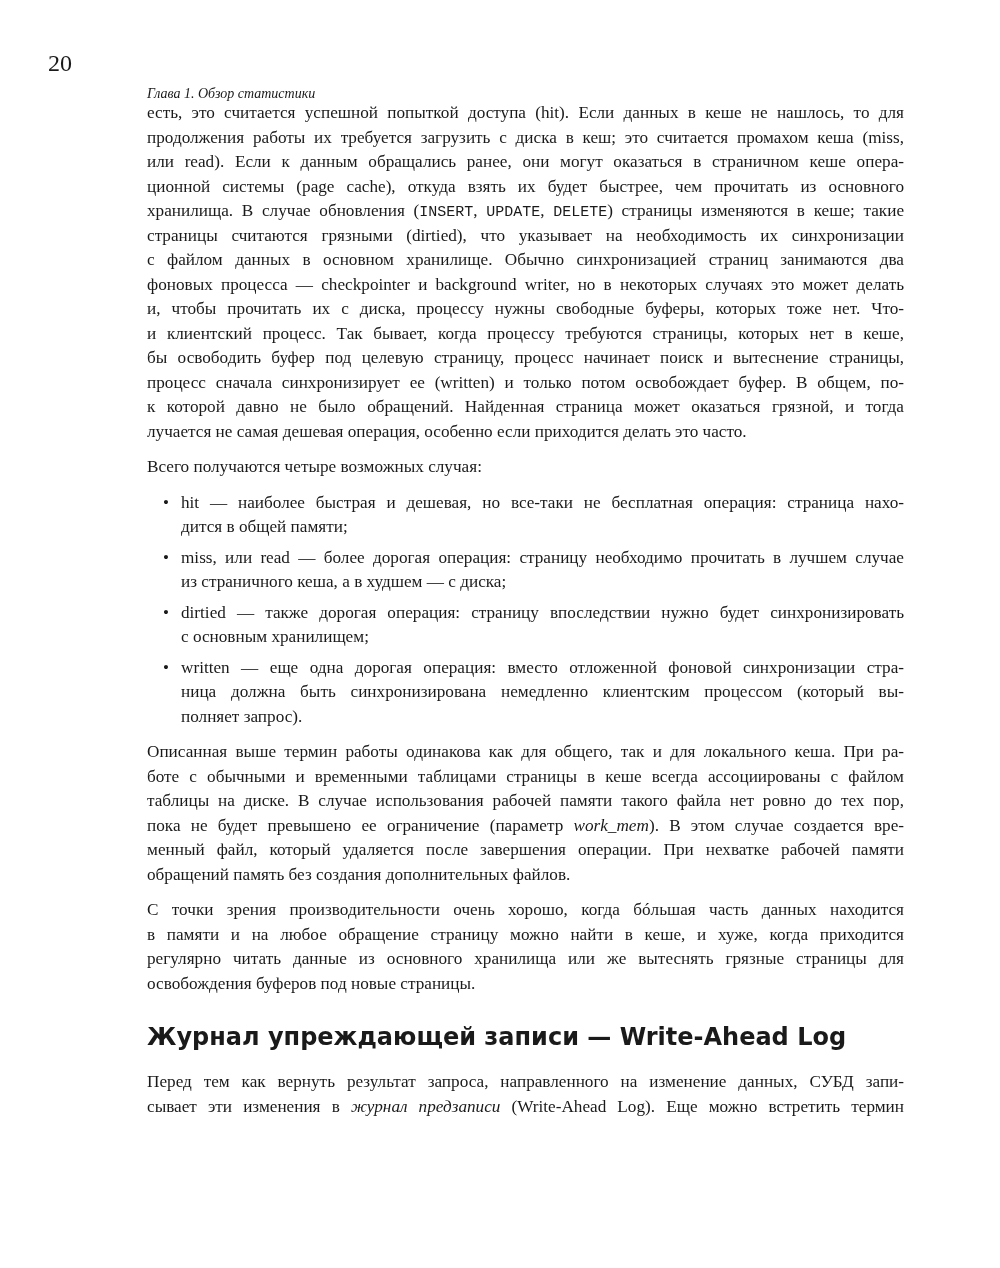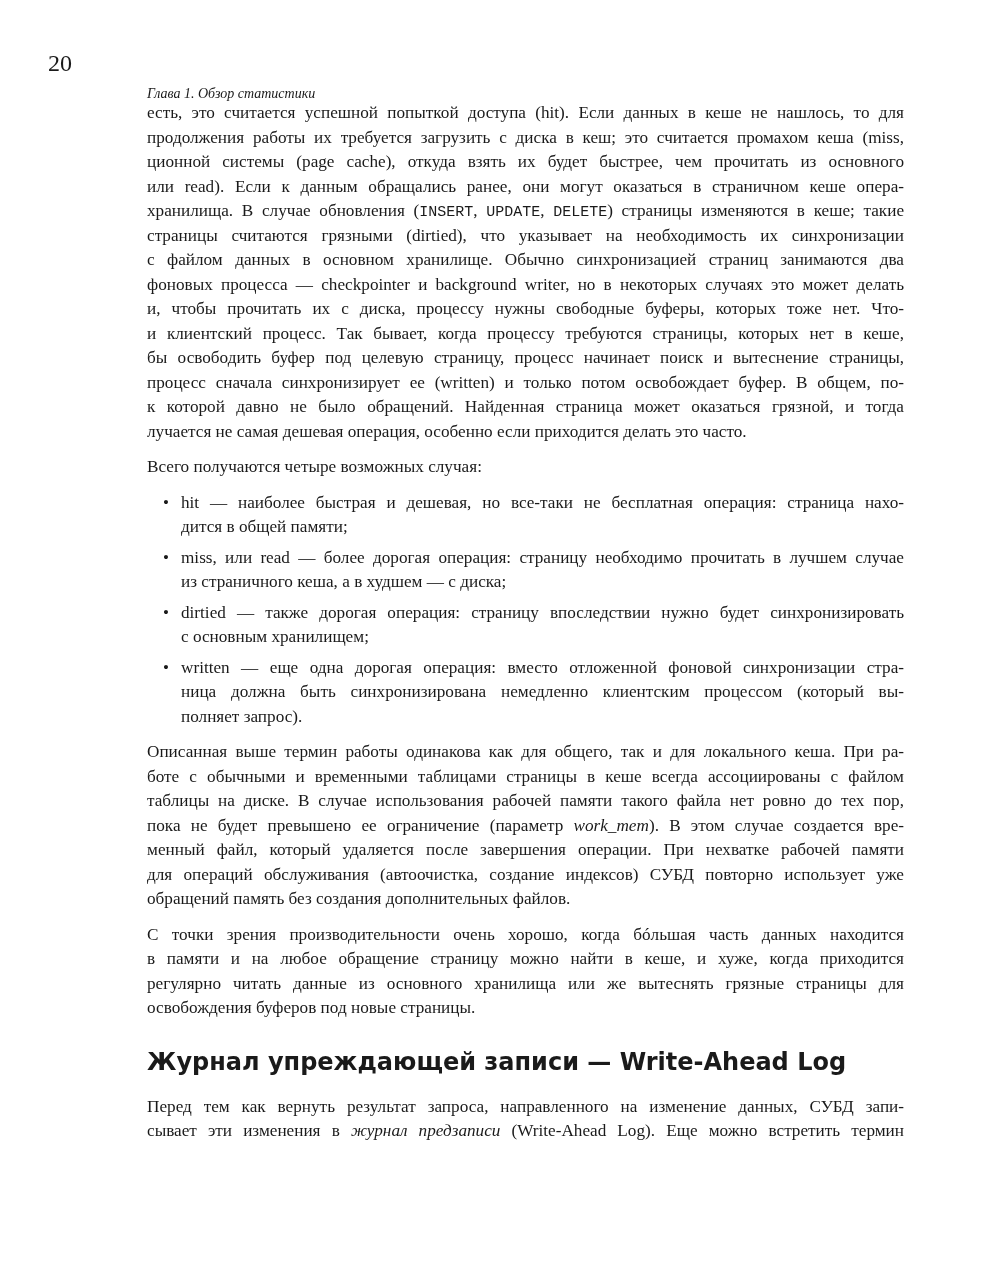--- a/index.html
+++ b/index.html
@@ -24,22 +24,22 @@
 <body>
 
 <div class="page-number">20</div>
 <div class="running-header">Глава 1.  Обзор статистики</div>
 
 <div class="body">
 
   <div class="para">
     <div class="line">есть, это считается успешной попыткой доступа (hit). Если данных в кеше не нашлось, то для</div>
     <div class="line">продолжения работы их требуется загрузить с диска в кеш; это считается промахом кеша (miss,</div>
+    <div class="line">или read). Если к данным обращались ранее, они могут оказаться в страничном кеше опера-</div>
     <div class="line">ционной системы (page cache), откуда взять их будет быстрее, чем прочитать из основного</div>
-    <div class="line">или read). Если к данным обращались ранее, они могут оказаться в страничном кеше опера-</div>
     <div class="line"><span>хранилища. В случае обновления (</span><span class="mono">INSERT</span><span>, </span><span class="mono">UPDATE</span><span>, </span><span class="mono">DELETE</span><span>) страницы изменяются в кеше; такие</span></div>
     <div class="line">страницы считаются грязными (dirtied), что указывает на необходимость их синхронизации</div>
     <div class="line">с файлом данных в основном хранилище. Обычно синхронизацией страниц занимаются два</div>
     <div class="line">фоновых процесса — checkpointer и background writer, но в некоторых случаях это может делать</div>
     <div class="line">и, чтобы прочитать их с диска, процессу нужны свободные буферы, которых тоже нет. Что-</div>
     <div class="line">и клиентский процесс. Так бывает, когда процессу требуются страницы, которых нет в кеше,</div>
     <div class="line">бы освободить буфер под целевую страницу, процесс начинает поиск и вытеснение страницы,</div>
     <div class="line">процесс сначала синхронизирует ее (written) и только потом освобождает буфер. В общем, по-</div>
     <div class="line">к которой давно не было обращений. Найденная страница может оказаться грязной, и тогда</div>
     <div class="line last">лучается не самая дешевая операция, особенно если приходится делать это часто.</div>
@@ -72,21 +72,20 @@
       <div class="line last">полняет запрос).</div>
     </li>
   </ul>
 
   <div class="para">
     <div class="line">Описанная выше термин работы одинакова как для общего, так и для локального кеша. При ра-</div>
     <div class="line">боте с обычными и временными таблицами страницы в кеше всегда ассоциированы с файлом</div>
     <div class="line">таблицы на диске. В случае использования рабочей памяти такого файла нет ровно до тех пор,</div>
     <div class="line"><span>пока не будет превышено ее ограничение (параметр </span><em>work_mem</em><span>). В этом случае создается вре-</span></div>
     <div class="line">менный файл, который удаляется после завершения операции. При нехватке рабочей памяти</div>
-    <div class="line">для операций обслуживания (автоочистка, создание индексов) СУБД повторно использует уже</div>
     <div class="line last">обращений память без создания дополнительных файлов.</div>
   </div>
 
   <div class="para">
     <div class="line">С точки зрения производительности очень хорошо, когда бóльшая часть данных находится</div>
     <div class="line">в памяти и на любое обращение страницу можно найти в кеше, и хуже, когда приходится</div>
     <div class="line">регулярно читать данные из основного хранилища или же вытеснять грязные страницы для</div>
     <div class="line last">освобождения буферов под новые страницы.</div>
   </div>
 

